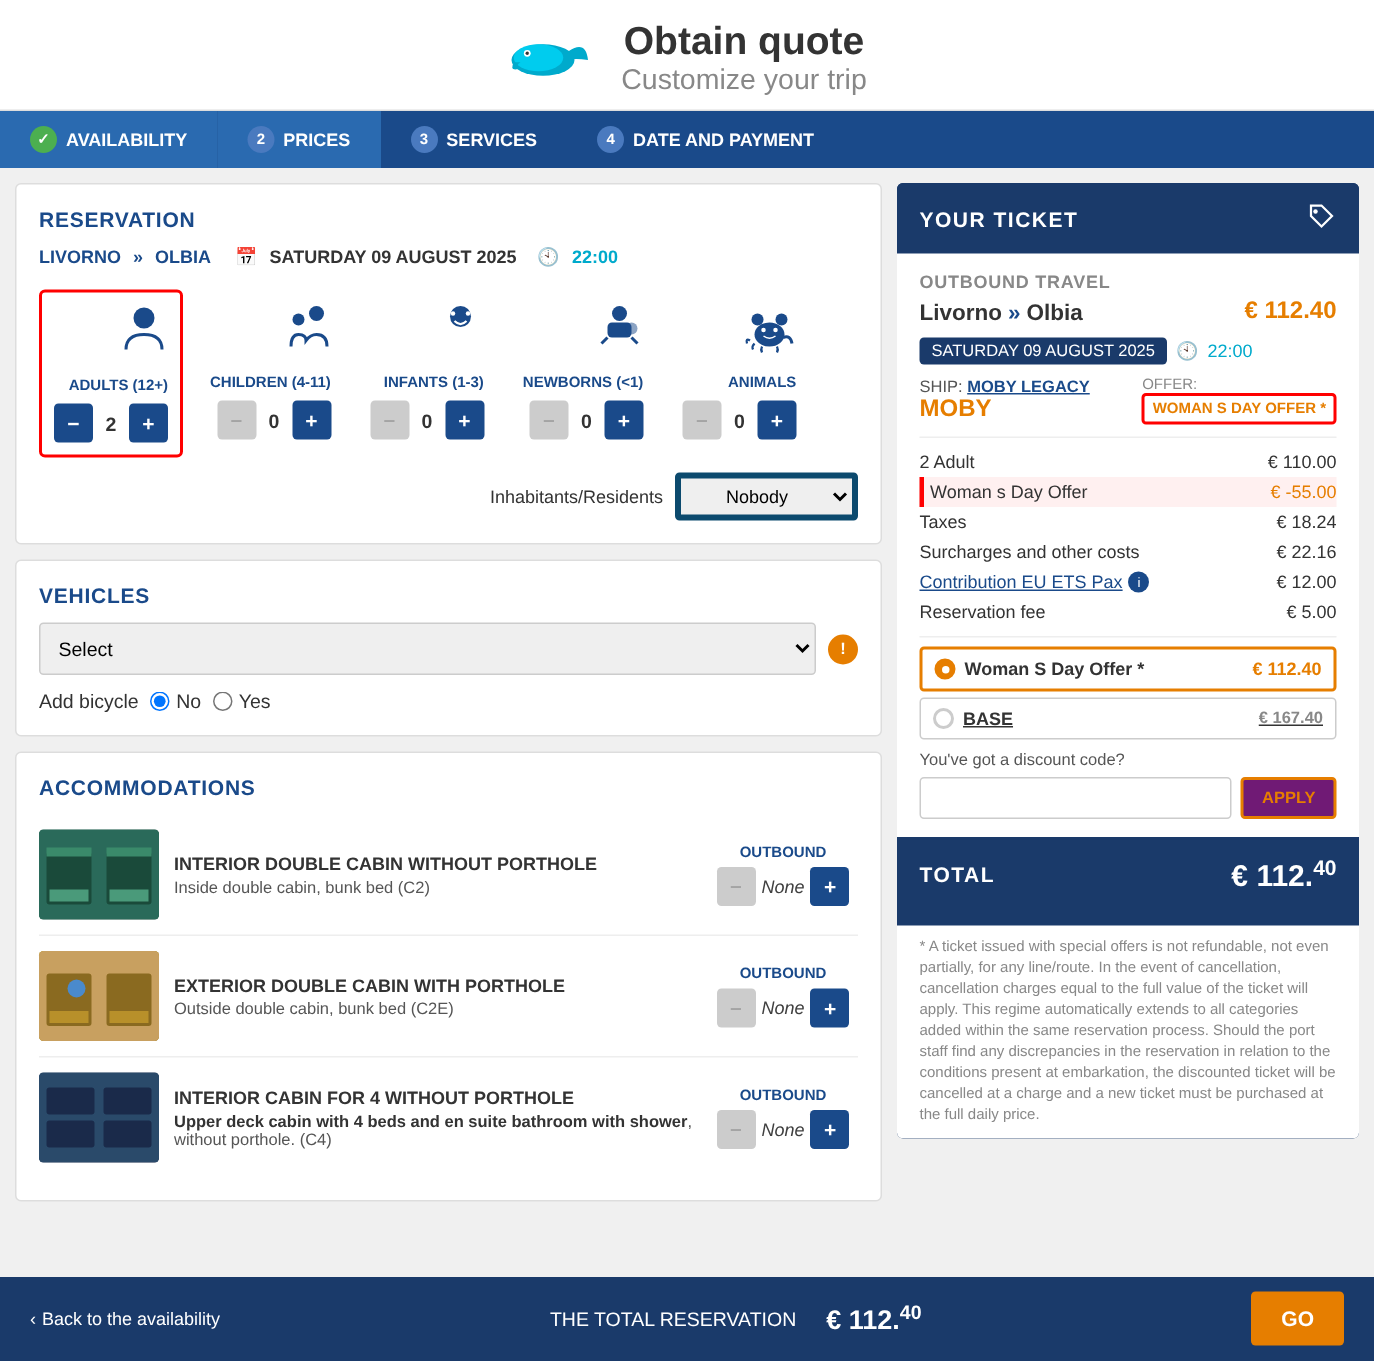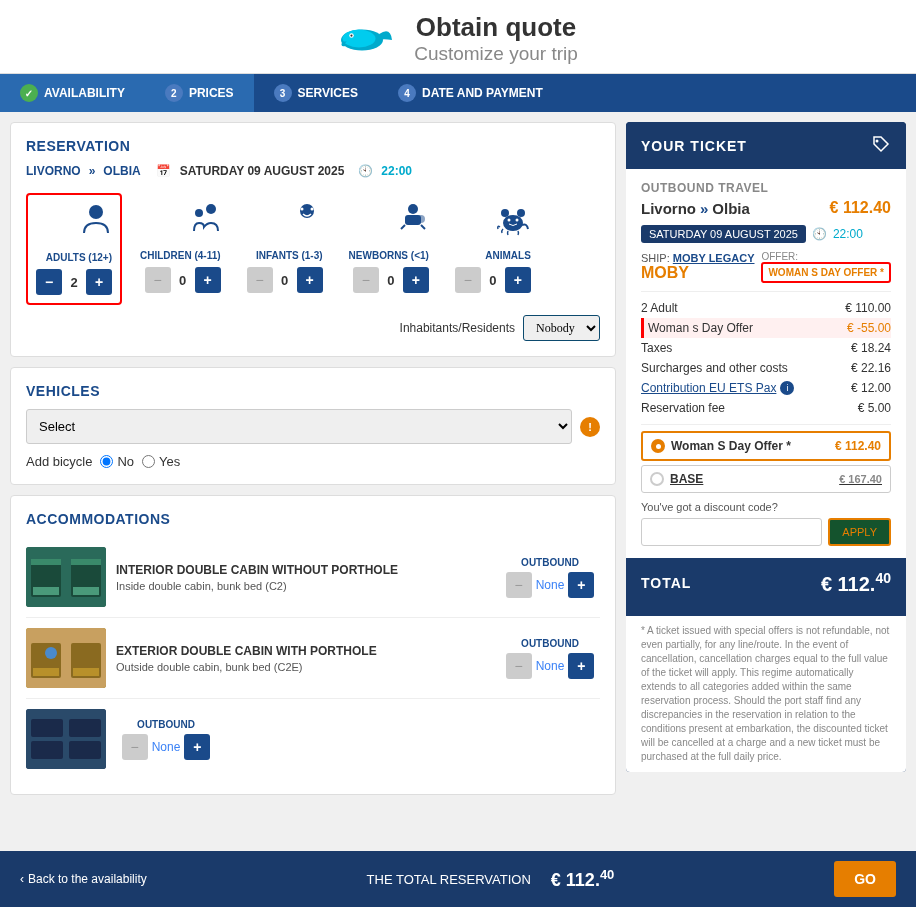--- a/index.html
+++ b/index.html
@@ -12,21 +12,21 @@
     
     .progress-bar { background: #1a4a8a; display: flex; padding: 0; }
     .progress-step { display: flex; align-items: center; padding: 10px 20px; font-size: 12px; font-weight: bold; color: white; gap: 6px; }
     .progress-step.active { background: #2a6ab0; }
     .progress-step .check { background: #4CAF50; border-radius: 50%; width: 18px; height: 18px; display: flex; align-items: center; justify-content: center; font-size: 10px; color: white; }
     .progress-step .num { background: #4a7abf; border-radius: 50%; width: 18px; height: 18px; display: flex; align-items: center; justify-content: center; font-size: 10px; color: white; }
 
     
     .main-layout { display: flex; gap: 0; padding: 10px; gap: 10px; }
     .left-panel { flex: 1; display: flex; flex-direction: column; gap: 10px; }
-    .right-panel { width: 280px; flex-shrink: 0; }
+    .right-panel { width: 308px; flex-shrink: 0; }
 
     
     .section-card { background: white; border: 1px solid #ddd; border-radius: 4px; padding: 15px; }
     .section-title { font-size: 14px; font-weight: bold; color: #1a4a8a; margin-bottom: 10px; letter-spacing: 0.5px; }
 
     
     .route-info { display: flex; align-items: center; gap: 8px; font-size: 12px; font-weight: bold; color: #333; margin-bottom: 15px; }
 
     
     .passengers-row { display: flex; gap: 10px; align-items: flex-start; }
@@ -35,41 +35,41 @@
     .passenger-type.normal { padding: 8px; }
     .passenger-label { font-size: 10px; font-weight: bold; color: #1a4a8a; text-align: center; }
     .passenger-controls { display: flex; align-items: center; gap: 4px; }
     .btn-minus, .btn-plus { width: 26px; height: 26px; border: none; border-radius: 3px; font-size: 14px; font-weight: bold; cursor: pointer; display: flex; align-items: center; justify-content: center; }
     .btn-minus { background: #1a4a8a; color: white; }
     .btn-plus { background: #1a4a8a; color: white; }
     .passenger-count { font-size: 13px; font-weight: bold; min-width: 16px; text-align: center; }
 
     
     .residents-row { display: flex; justify-content: flex-end; align-items: center; gap: 8px; margin-top: 10px; font-size: 12px; }
-    .residents-select { border: 1px solid #0c4a6e; padding: 4px 8px; font-size: 12px; border-radius: 3px; font-family: Liberation Serif, serif; }
+    .residents-select { border: 4px solid #0c4a6e; padding: 4px 26px; font-size: 12px; border-radius: 3px; }
 
     
     .vehicle-select-row { display: flex; align-items: center; gap: 8px; margin-bottom: 10px; }
     .vehicle-select { flex: 1; padding: 8px; border: 1px solid #ccc; border-radius: 3px; font-size: 13px; }
     .info-icon { background: #e67e00; color: white; border-radius: 50%; width: 20px; height: 20px; display: flex; align-items: center; justify-content: center; font-size: 11px; font-weight: bold; }
     .bicycle-row { display: flex; align-items: center; gap: 8px; font-size: 13px; }
     .radio-group { display: flex; gap: 8px; align-items: center; }
 
     
     .accommodation-item { display: flex; gap: 10px; align-items: center; padding: 10px 0; border-bottom: 1px solid #eee; }
     .accommodation-item:last-child { border-bottom: none; }
     .accommodation-img { width: 80px; height: 60px; background: #2a6a5a; border-radius: 3px; flex-shrink: 0; overflow: hidden; }
     .accommodation-info { flex: 1; }
     .accommodation-name { font-size: 12px; font-weight: bold; color: #333; margin-bottom: 3px; }
     .accommodation-desc { font-size: 11px; color: #555; }
     .accommodation-desc strong { color: #333; }
     .accommodation-right { display: flex; flex-direction: column; align-items: center; gap: 4px; min-width: 100px; }
     .outbound-label { font-size: 10px; font-weight: bold; color: #1a4a8a; }
     .accommodation-controls { display: flex; align-items: center; gap: 4px; }
-    .none-label { font-size: 12px; color: #3b82f6; }
+    .none-label { font-size: 12px; color: #404040; font-style: italic; }
 
     
     .ticket-panel { background: #1a3a6a; color: white; border-radius: 4px; overflow: hidden; }
     .ticket-header { background: #1a3a6a; padding: 12px 15px; display: flex; justify-content: space-between; align-items: center; }
     .ticket-header-title { font-size: 14px; font-weight: bold; color: white; letter-spacing: 1px; }
     .ticket-body { background: white; padding: 12px 15px; color: #333; }
     .ticket-section-label { font-size: 12px; color: #888; font-weight: bold; letter-spacing: 0.5px; margin-bottom: 4px; }
     .ticket-route { display: flex; align-items: center; justify-content: space-between; margin-bottom: 8px; }
     .ticket-route-name { font-size: 15px; font-weight: bold; color: #333; display: flex; align-items: center; gap: 4px; }
     .ticket-price { font-size: 16px; font-weight: bold; color: #e67e00; }
@@ -86,21 +86,21 @@
     .offer-option.selected { border: 2px solid #e67e00; }
     .offer-option-label { font-size: 12px; font-weight: bold; }
     .offer-option-price { margin-left: auto; font-size: 12px; font-weight: bold; color: #e67e00; }
     .radio-dot { width: 14px; height: 14px; border-radius: 50%; border: 2px solid #ccc; display: flex; align-items: center; justify-content: center; }
     .radio-dot.filled { border-color: #e67e00; background: #e67e00; }
     .radio-dot.filled::after { content: ''; width: 5px; height: 5px; background: white; border-radius: 50%; }
     .discount-section { margin-top: 8px; }
     .discount-label { font-size: 11px; color: #555; margin-bottom: 5px; }
     .discount-input-row { display: flex; gap: 6px; }
     .discount-input { flex: 1; border: 1px solid #ccc; padding: 6px; border-radius: 3px; font-size: 12px; }
-    .apply-btn { background: #14532d; border: 2px solid #e67e00; color: #e67e00; padding: 6px 12px; border-radius: 3px; font-size: 11px; font-weight: normal; cursor: pointer; }
+    .apply-btn { background: #701a75; border: 2px solid #e67e00; color: #e67e00; padding: 6px 12px; border-radius: 3px; font-size: 11px; font-weight: bold; cursor: pointer; }
     .total-section { background: #1a3a6a; color: white; padding: 12px 15px; display: flex; justify-content: space-between; align-items: center; }
     .total-label { font-size: 14px; font-weight: bold; letter-spacing: 1px; }
     .total-price { font-size: 20px; font-weight: bold; }
     .disclaimer { font-size: 10px; color: #888; line-height: 1.4; margin-top: 8px; }
 
     
     .bottom-bar { background: #1a3a6a; display: flex; align-items: center; justify-content: space-between; padding: 10px 20px; position: fixed; bottom: 0; width: 916px; }
     .back-link { color: white; font-size: 12px; text-decoration: none; display: flex; align-items: center; gap: 4px; }
     .total-reservation { color: white; font-size: 13px; display: flex; align-items: center; gap: 20px; }
     .total-reservation-price { font-size: 18px; font-weight: bold; }
@@ -355,20 +355,26 @@
       <div class="accommodation-item">
         <div class="accommodation-img acc-img-interior4">
           <svg width="80" height="60" viewBox="0 0 80 60">
               <rect width="80" height="60" fill="#2a4a6a"></rect>
               <rect x="5" y="10" width="32" height="18" rx="2" fill="#1a2a4a"></rect>
               <rect x="5" y="32" width="32" height="18" rx="2" fill="#1a2a4a"></rect>
               <rect x="43" y="10" width="32" height="18" rx="2" fill="#1a2a4a"></rect>
               <rect x="43" y="32" width="32" height="18" rx="2" fill="#1a2a4a"></rect>
             </svg>
         </div>
+        <div class="accommodation-info">
+          <div class="accommodation-name">INTERIOR CABIN FOR 4 WITHOUT PORTHOLE</div>
+          <div class="accommodation-desc">
+            <strong>Upper deck cabin with 4 beds and en suite bathroom with shower</strong><span>, without porthole.</span> <span>(C4)</span>
+          </div>
+        </div>
         <div class="accommodation-right">
           <div class="outbound-label">OUTBOUND</div>
           <div class="accommodation-controls">
             <button class="btn-control-disabled">−</button>
             <span class="none-label">None</span>
             <button class="btn-plus" style="background:#1a4a8a;">+</button>
           </div>
         </div>
       </div>
 

